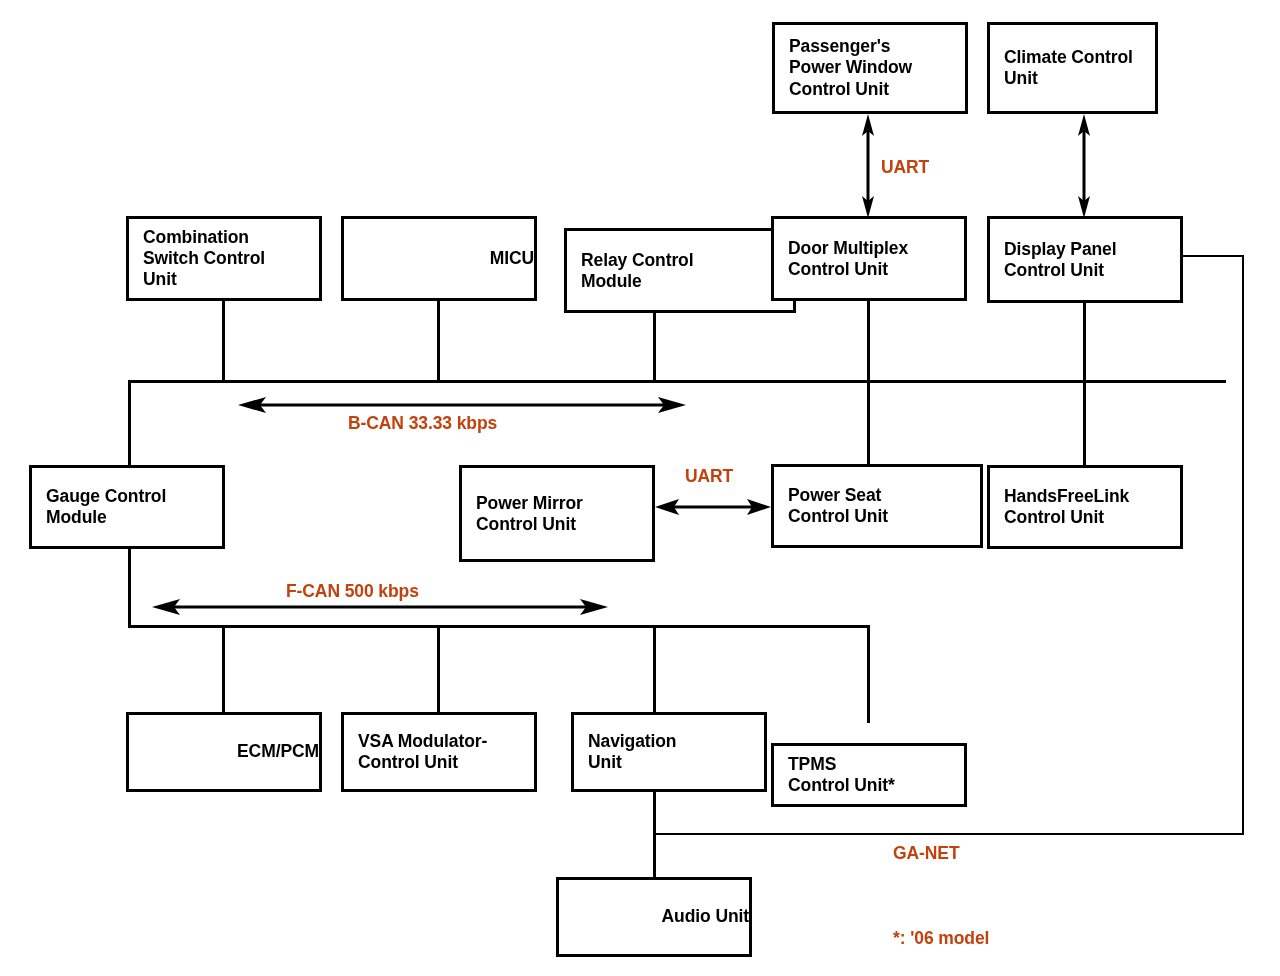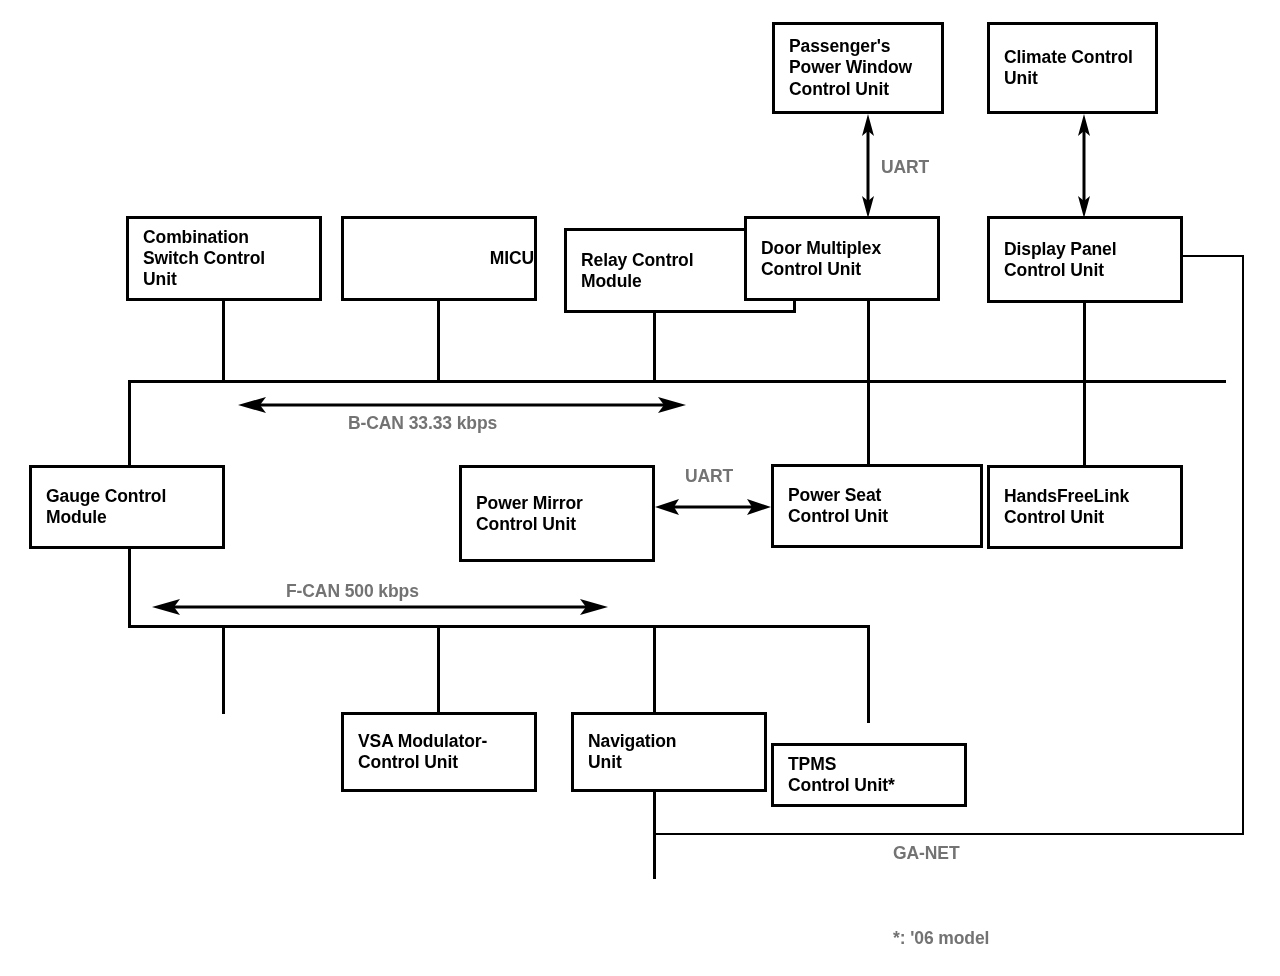--- a/index.html
+++ b/index.html
@@ -51,21 +51,21 @@
   .line.v { width: 3px; }
   .line.thin { background: #000000; }
   .line.h.thin { height: 2px; }
   .line.v.thin { width: 2px; }
 
   
   .caption {
     position: absolute;
     font-size: 17.5px;
     font-weight: bold;
-    color: #737373;
+    color: #c2410c;
     white-space: nowrap;
     z-index: 6;
     letter-spacing: -0.1px;
   }
 
   
   .arrow-svg {
     position: absolute;
     z-index: 4;
     overflow: visible;
@@ -135,21 +135,21 @@
     <polygon points="116,12 92,4 97,12 92,20" fill="#000"></polygon>
   </svg>
 
   <div class="caption" style="left:348px; top:413px;">B-CAN 33.33 kbps</div>
   <div class="caption" style="left:286px; top:581px;">F-CAN 500 kbps</div>
   <div class="caption" style="left:893px; top:843px;">GA-NET</div>
   <div class="caption" style="left:881px; top:157px;">UART</div>
   <div class="caption" style="left:685px; top:466px;">UART</div>
   <div class="caption" style="left:893px; top:928px;">*: '06 model</div>
 
-  <div class="node" style="left:772px; top:22px; width:172px; height:92px;">
+  <div class="node" style="left:772px; top:22px; width:196px; height:92px;">
     <div class="node-label">Passenger's
 Power Window
 Control Unit</div>
   </div>
 
   <div class="node" style="left:987px; top:22px; width:171px; height:92px;">
     <div class="node-label">Climate Control
 Unit</div>
   </div>
 
@@ -161,21 +161,21 @@
 
   <div class="node" style="left:341px; top:216px; width:196px; height:85px;">
     <div class="node-label center">MICU</div>
   </div>
 
   <div class="node" style="left:556px; top:228px; width:232px; height:85px;margin-left:8px;">
     <div class="node-label">Relay Control
 Module</div>
   </div>
 
-  <div class="node" style="left:744px; top:216px; width:196px; height:85px;">
+  <div class="node" style="left:771px; top:216px; width:196px; height:85px;">
     <div class="node-label">Door Multiplex
 Control Unit</div>
   </div>
 
   <div class="node" style="left:987px; top:216px; width:196px; height:87px;">
     <div class="node-label">Display Panel
 Control Unit</div>
   </div>
 
   <div class="node" style="left:29px; top:465px; width:196px; height:84px;">
@@ -191,30 +191,36 @@
   <div class="node" style="left:771px; top:464px; width:212px; height:84px;">
     <div class="node-label">Power Seat
 Control Unit</div>
   </div>
 
   <div class="node" style="left:987px; top:465px; width:196px; height:84px;">
     <div class="node-label">HandsFreeLink
 Control Unit</div>
   </div>
 
+  <div class="node" style="left:126px; top:712px; width:196px; height:80px;">
+    <div class="node-label center">ECM/PCM</div>
+  </div>
 
   <div class="node" style="left:341px; top:712px; width:196px; height:80px;">
     <div class="node-label">VSA Modulator-
 Control Unit</div>
   </div>
 
   <div class="node" style="left:556px; top:712px; width:196px; height:80px;margin-left:15px;">
     <div class="node-label">Navigation
 Unit</div>
   </div>
 
   <div class="node" style="left:771px; top:743px; width:196px; height:64px;">
     <div class="node-label">TPMS
 Control Unit*</div>
   </div>
 
+  <div class="node" style="left:556px; top:877px; width:196px; height:80px;">
+    <div class="node-label center">Audio Unit</div>
+  </div>
 
 </div>
 
 </body></html>

